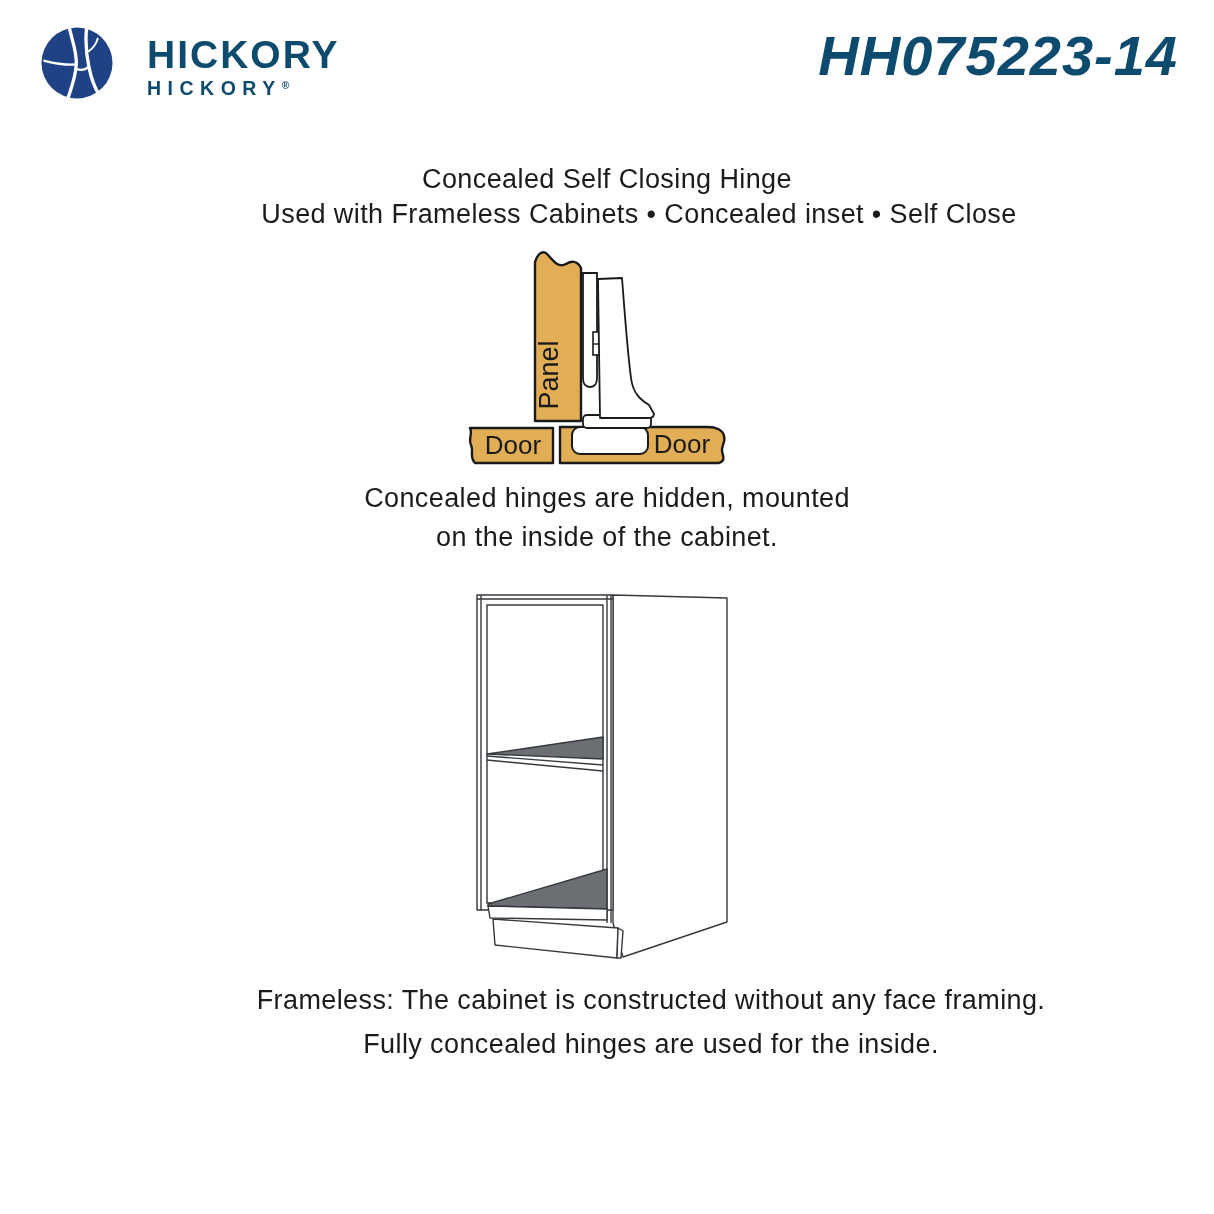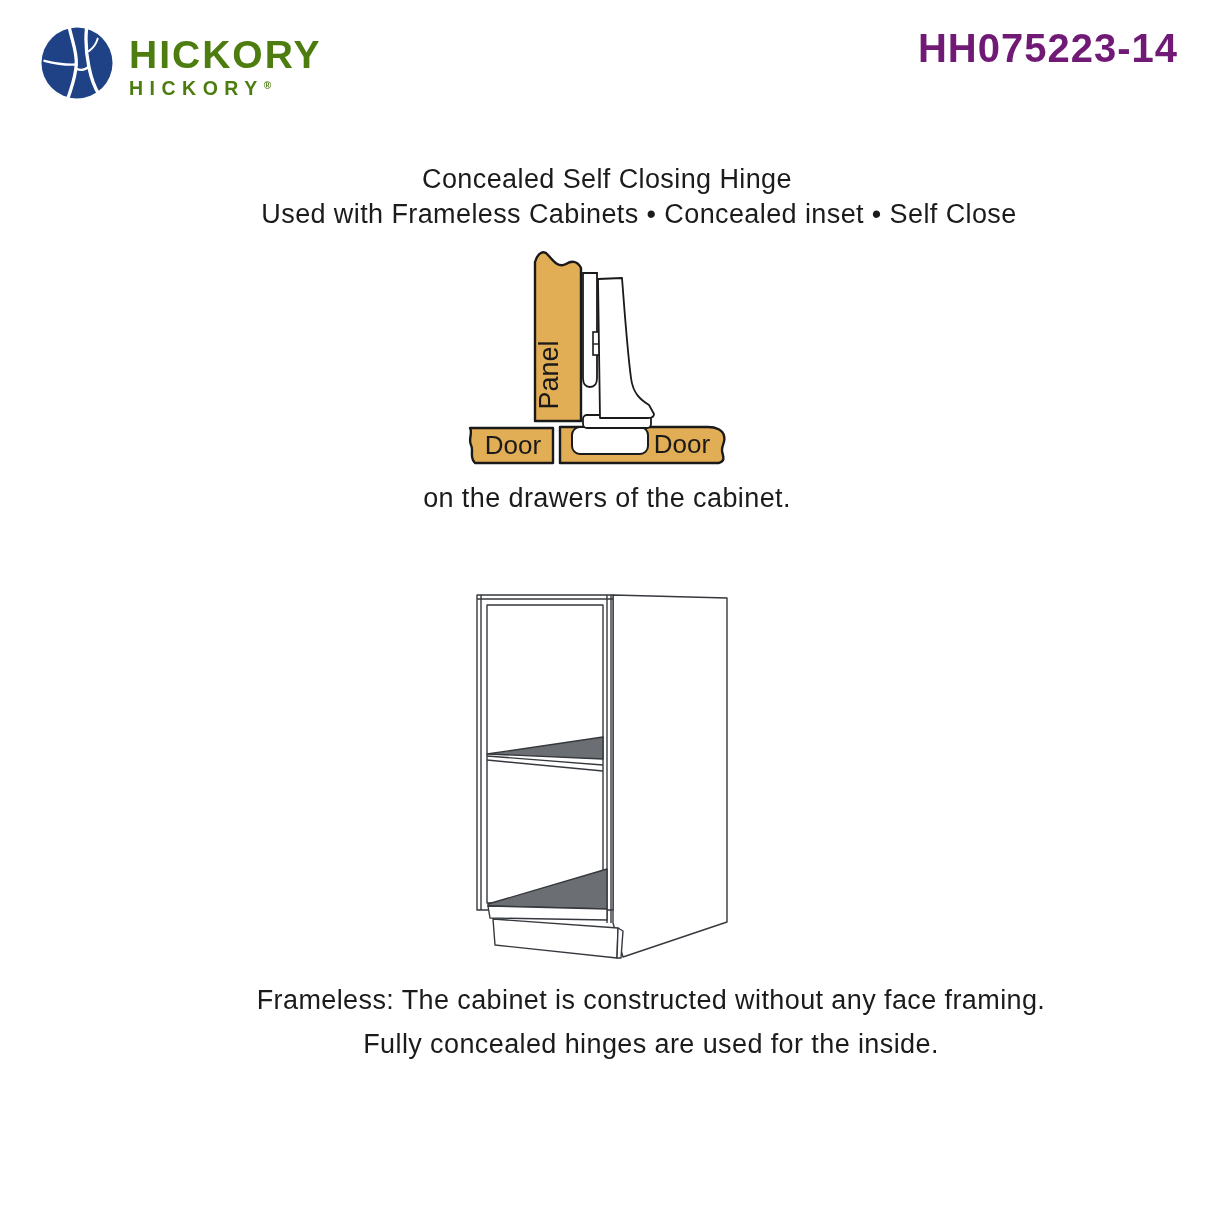--- a/index.html
+++ b/index.html
@@ -10,33 +10,33 @@
     font-family:"Liberation Sans","DejaVu Sans",sans-serif;
     color:#1b1b1b;
     overflow:hidden;
   }
   
   .brand{
     position:absolute;left:40px;top:26px;
     display:flex;align-items:flex-start;
   }
   .brand-logo{display:block;}
-  .brand-text{margin-left:15px;padding-top:9px;color:#4d7c0f;}
+  .brand-text{margin-left:33px;padding-top:9px;color:#0c4a6e;}
   .brand-line1{
     font-size:39px;font-weight:bold;letter-spacing:2px;line-height:1;
   }
   .brand-line2{
     font-size:19.5px;font-weight:bold;letter-spacing:6.5px;line-height:1;
     margin-top:5px;white-space:nowrap;
   }
   .brand-reg{font-size:10px;vertical-align:6px;letter-spacing:0;}
   .part-number{
     position:absolute;right:36px;top:28px;
-    font-size:40px;font-weight:800;letter-spacing:1px;
-    color:#701a75;line-height:1;
+    font-size:56px;font-weight:800;letter-spacing:1px;
+    color:#0c4a6e;line-height:1;font-style:italic;
   }
   
   .txt-center{
     position:absolute;left:0;width:100%;
     text-align:center;
     font-size:27px;letter-spacing:0.4px;
     color:#1b1b1b;
   }
   .intro-title{top:164px;}
   .intro-subtitle{top:199px;margin-left:32px;}
@@ -92,21 +92,22 @@
     <line x1="135" y1="96" x2="147" y2="96" stroke="#1a1a1a" stroke-width="1.4"></line>
 
     <path d="M140,31 L164,30 C166,55 169,100 173,130 C175,146 183,152 191,157 L196,166 C196,169 193,170 190,170 L142,170 Z" stroke="#1a1a1a" stroke-width="1.8" stroke-linejoin="round" fill="#ffffff"></path>
 
     <text x="100" y="127" transform="rotate(-90 100 127)" text-anchor="middle" font-size="27" fill="#1a1a1a">Panel</text>
     <text x="55" y="206" text-anchor="middle" font-size="26" fill="#1a1a1a">Door</text>
     <text x="224" y="205" text-anchor="middle" font-size="26" fill="#1a1a1a">Door</text>
   </svg>
 
   <div class="txt-center hinge-caption">
-    <div>on the drawers of the cabinet.</div>
+    <div>Concealed hinges are hidden, mounted</div>
+    <div>on the inside of the cabinet.</div>
   </div>
 
   <svg class="cabinet-diagram" width="260" height="385" viewBox="0 0 260 385">
     <g stroke="#35383d" stroke-width="1.4" stroke-linejoin="round" fill="#ffffff">
 
       <path d="M143,7 L257,10 L257,334 L153,369 L143,335 Z" fill="#ffffff"></path>
 
       <rect x="7" y="7" width="136" height="315" fill="#ffffff"></rect>
 
       <rect x="17" y="17" width="116" height="298" fill="#ffffff"></rect>

